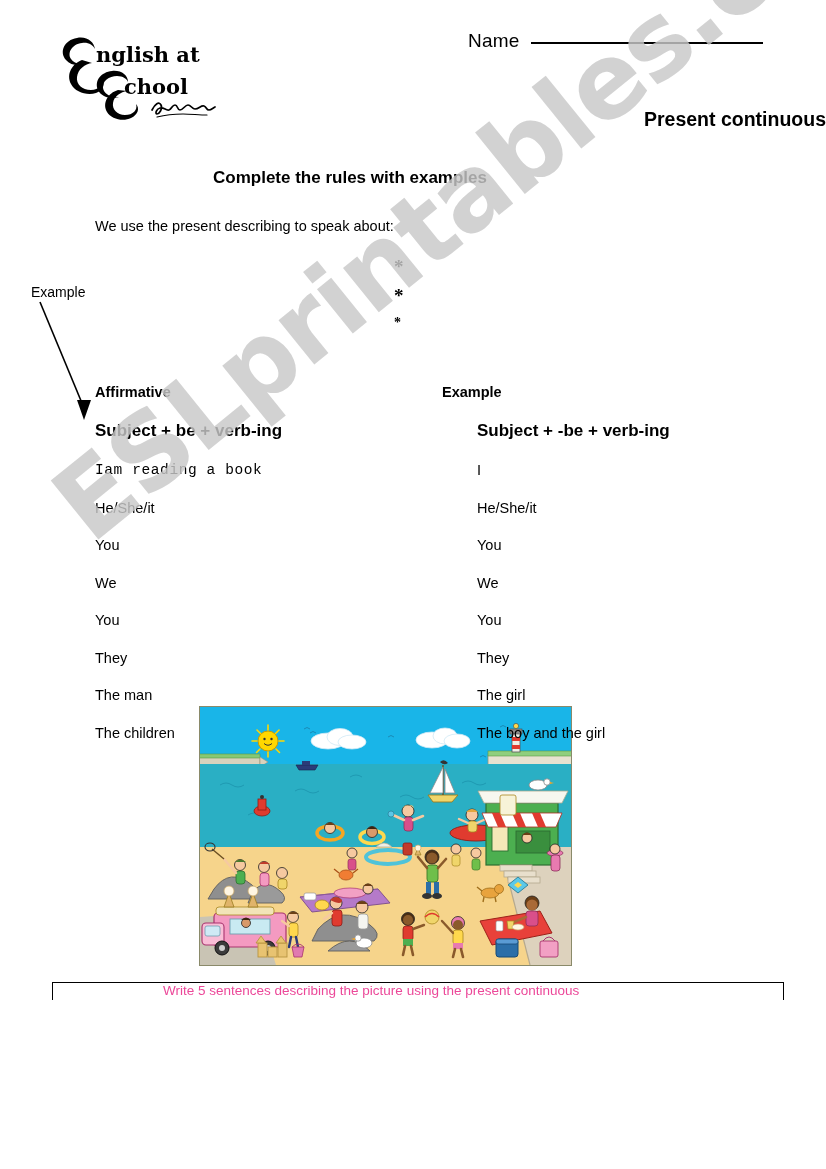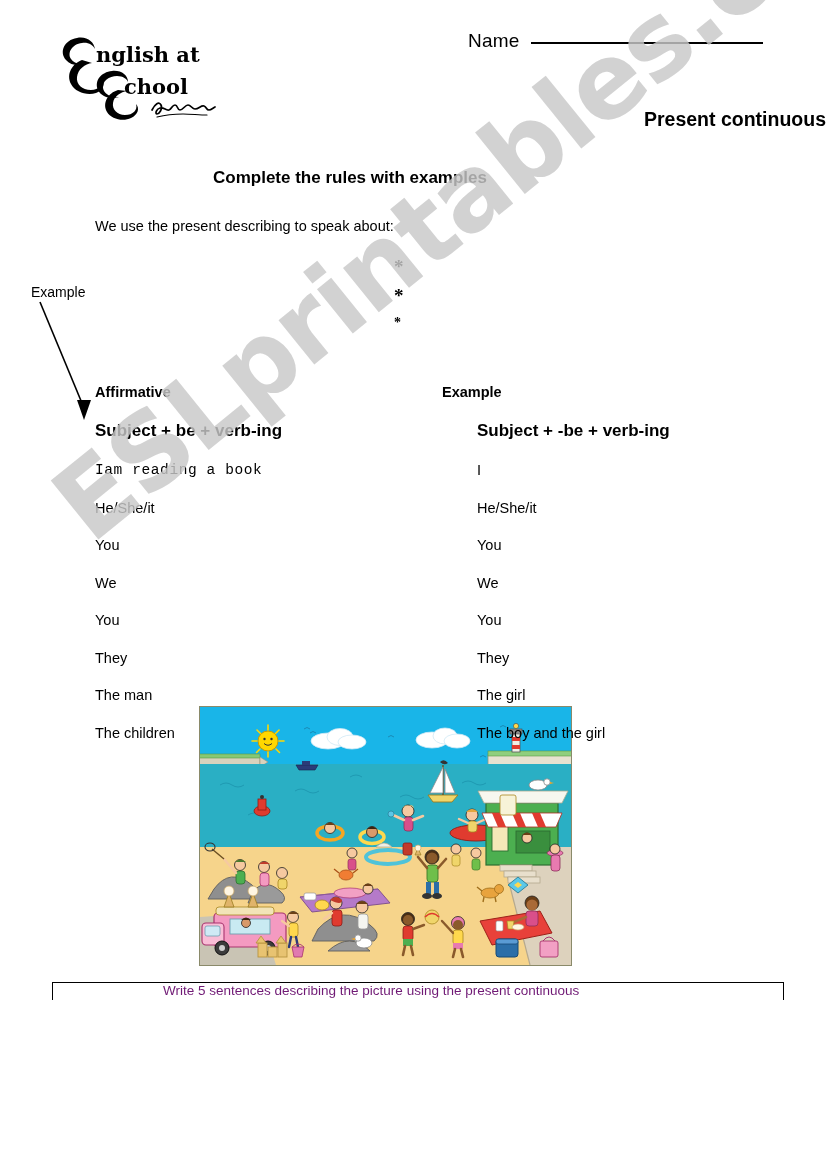--- a/index.html
+++ b/index.html
@@ -191,21 +191,21 @@
     box-sizing: border-box;
     border: 1.6px solid #000;
     z-index: 3;
     background: transparent;
   }
   #answer-prompt {
     position: absolute;
     left: 110px;
     top: 0;
     font-size: 13.5px;
-    color: #701a75;
+    color: #ec4899;
     white-space: nowrap;
   }
 </style>
 </head>
 <body>
 
 <div id="page">
 
   <div id="logo">
     <svg width="175" height="100" viewBox="0 0 175 100" xmlns="http://www.w3.org/2000/svg">

